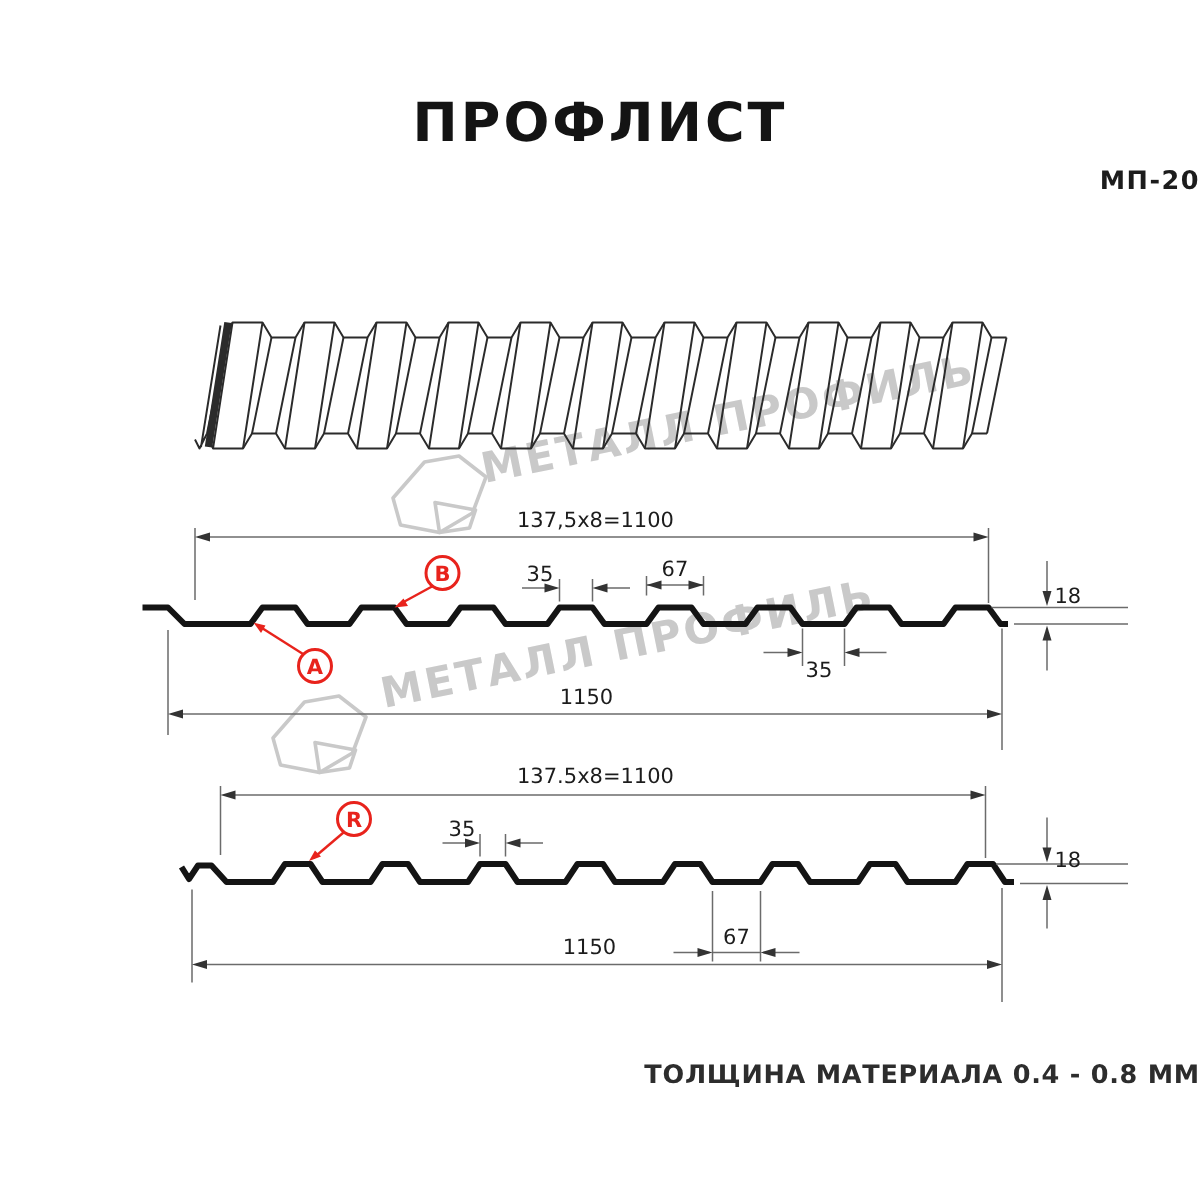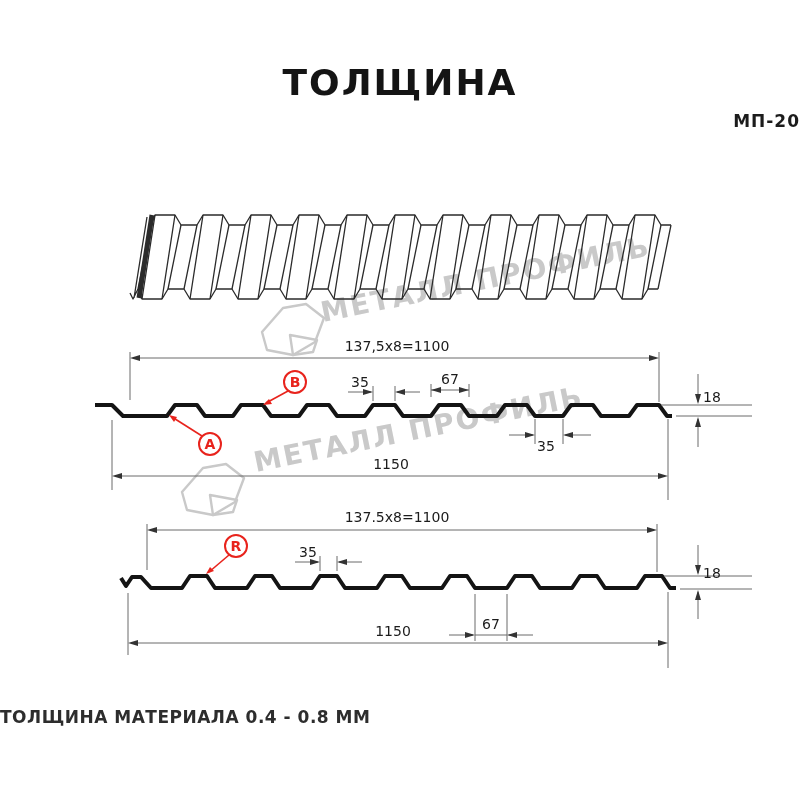--- a/index.html
+++ b/index.html
@@ -2,42 +2,42 @@
 <html><head>
 <meta charset="utf-8">
 <style>
   html,body{margin:0;padding:0;background:#fff;}
   #page{position:relative;width:800px;height:800px;background:#fff;overflow:hidden;
         font-family:"DejaVu Sans", sans-serif;}
   .title{position:absolute;left:0;top:62px;width:800px;text-align:center;
          font-size:36px;font-weight:800;letter-spacing:2px;color:#141414;}
   .subtitle{position:absolute;left:0;top:111px;width:800px;text-align:right;
             font-size:17px;font-weight:700;letter-spacing:1px;color:#1c1c1c;}
-  .caption{position:absolute;left:0;top:707px;width:800px;text-align:left;
+  .caption{position:absolute;left:0;top:707px;width:800px;text-align:right;
            font-size:17px;font-weight:600;letter-spacing:.5px;color:#2d2d2d;}
   svg{position:absolute;left:0;top:0;}
   .prof{fill:none;stroke:#141414;stroke-width:4;stroke-linejoin:round;}
   .wire{fill:none;stroke:#2b2b2b;stroke-width:1.3;stroke-linejoin:round;}
   .dim{stroke:#6b6b6b;stroke-width:1;fill:none;}
   .ah{fill:#333;stroke:none;}
   .dtx{font-size:14px;fill:#1c1c1c;}
   .dtx2{font-size:14px;fill:#1c1c1c;}
   .red{stroke:#e8231c;fill:none;stroke-width:2;}
   .redln{stroke:#e8231c;stroke-width:1.6;fill:none;}
   .redah{fill:#e8231c;stroke:none;}
   .rtx{font-size:14px;font-weight:700;fill:#e8231c;}
   .wm{fill:#c9c9c9;font-size:28px;font-weight:700;letter-spacing:2px;}
   .wmlogo{fill:none;stroke:#c9c9c9;stroke-width:2.4;stroke-linejoin:round;}
 </style>
 </head>
 <body>
 
 <div id="page">
 
-  <div class="title">ТОЛЩИНА</div>
+  <div class="title">ПРОФЛИСТ</div>
   <div class="subtitle">МП-20</div>
 
   <svg width="800" height="800" viewBox="0 0 800 800">
 
     <g>
       <polygon class="wmlogo" points="262,332 283,308 306,304 324,318 315,342 293,355 267,350"></polygon>
       <polygon class="wmlogo" points="293,355 290,335 317,340 313,352"></polygon>
       <g transform="translate(323,322) rotate(-11.5)">
         <text class="wm" x="0" y="0">МЕТАЛЛ ПРОФИЛЬ</text>
       </g>

